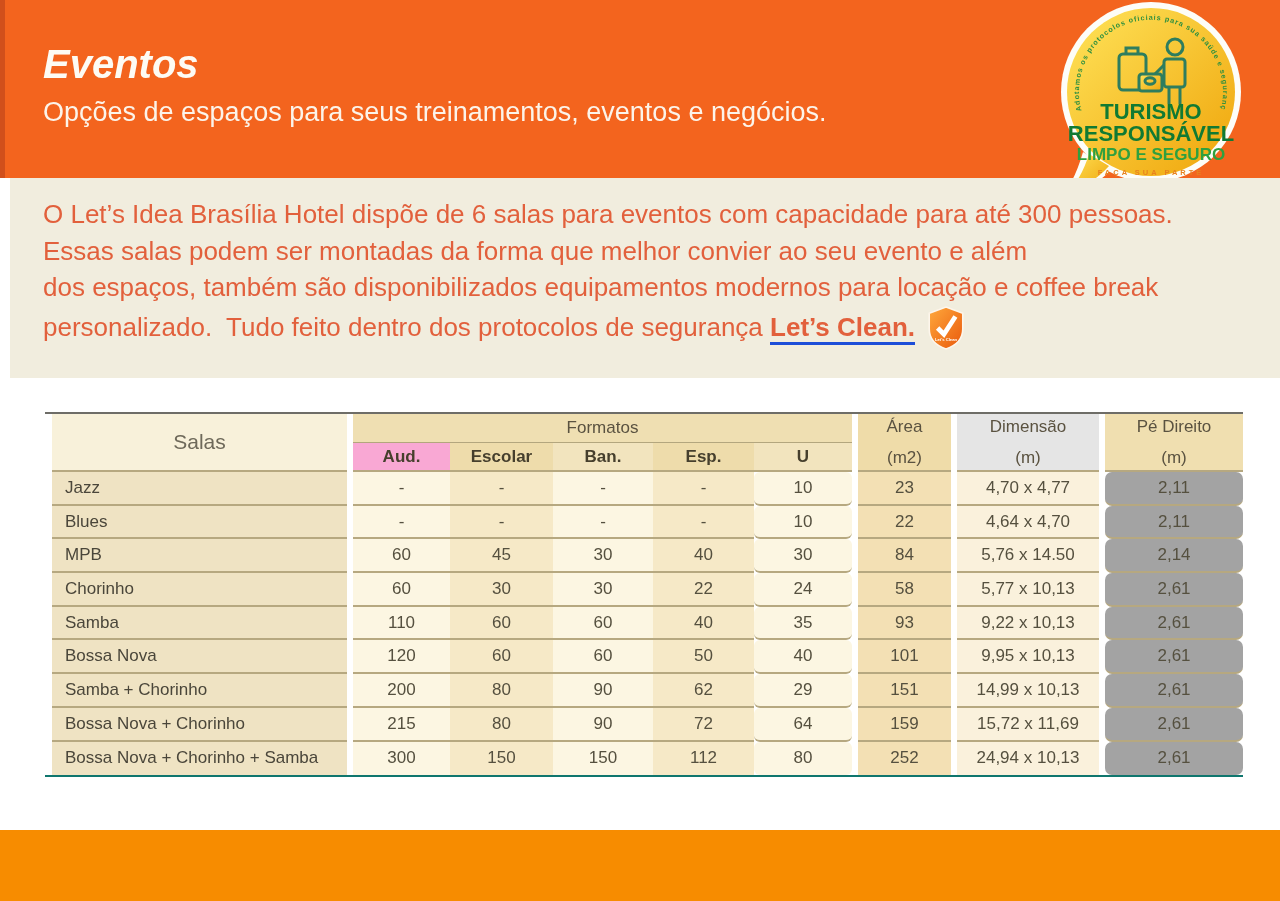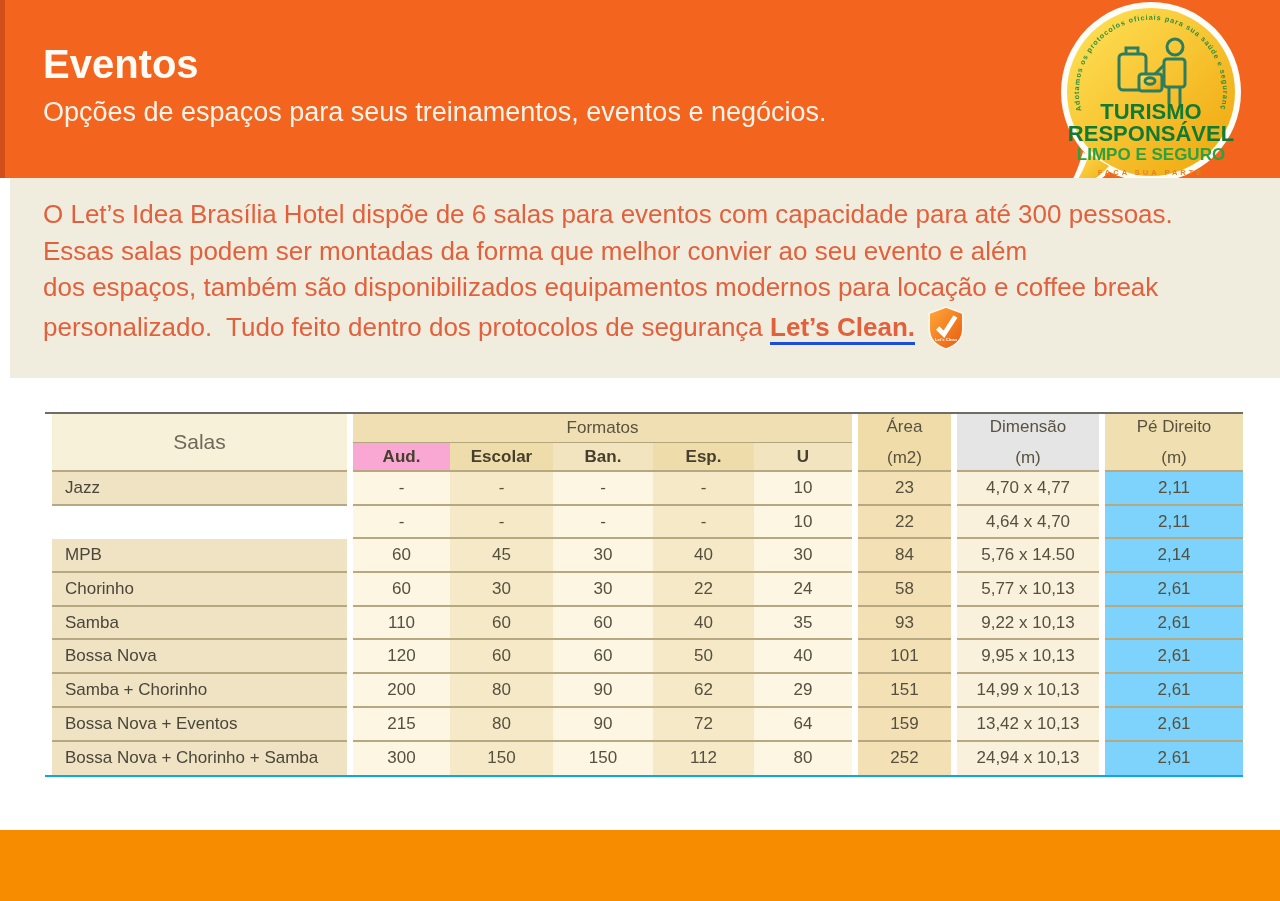--- a/index.html
+++ b/index.html
@@ -2,39 +2,39 @@
 <html><head>
 <meta charset="utf-8">
 <style>
   * { margin:0; padding:0; box-sizing:border-box; }
   body { font-family:"Liberation Sans", sans-serif; background:#ffffff; }
   .page { position:relative; width:1280px; height:901px; background:#ffffff; overflow:hidden; }
 
   
   .header { position:absolute; left:0; top:0; width:1280px; height:178px; background:#F3641E; }
   .edge-strip { position:absolute; left:0; top:0; width:5px; height:178px; background:#D14F1B; }
-  .page-title { position:absolute; left:43px; top:42px; font-size:40px; font-weight:bold; color:#FDFBF4; }
+  .page-title { position:absolute; left:43px; top:42px; font-size:40px; font-weight:bold; color:#FDFBF4;font-style:italic; }
   .page-subtitle { position:absolute; left:43px; top:97px; font-size:27px; color:#FCF4EA; }
 
   
   .badge-svg { position:absolute; left:1053px; top:2px; width:196px; height:208px; }
 
   
   .info-panel { position:absolute; left:10px; top:178px; width:1270px; height:200px; background:#F1EDDE; }
   .intro { position:absolute; left:33px; top:18px; width:1210px; font-size:26px; line-height:36.5px;
            color:#E2603C; white-space:pre-wrap; }
   .lets-clean { font-weight:bold; border-bottom:3px solid #1d4ed8; cursor:pointer; }
   .shield-svg { display:inline-block; width:38px; height:44px; vertical-align:-14px; margin-left:12px; }
 
   
   .tbl { position:absolute; left:45px; top:412px;
          display:grid;
          grid-template-columns:295px 6px 97px 103px 100px 101px 98px 6px 93px 6px 142px 6px 138px;
          grid-template-rows:29px 29px repeat(9, 33.7px);
-         border-top:2px solid #6E6D67; border-bottom:2px solid #0ea5e9;
+         border-top:2px solid #6E6D67; border-bottom:2px solid #0f766e;
          font-size:17px; color:#55503F;padding-left:7px; }
   .tbl > div { display:flex; align-items:center; justify-content:center;
                border-bottom:2px solid #B6A880; }
 
   .h-salas   { grid-column:1; grid-row:1/3; background:#F8F1DA; color:#6E695A; font-size:21px; }
   .h-formatos{ grid-column:3/8; grid-row:1; background:#EFDFB2; color:#5A5240;
                border-bottom-width:1px !important; border-bottom-color:#B3A67E !important; }
   .h-sub  { grid-row:2; font-weight:bold; color:#463F2D; }
   .h-aud  { grid-column:3; background:#f9a8d4; }
   .h-esc  { grid-column:4; background:#EEDCAB; }
@@ -45,24 +45,24 @@
   .h-area { grid-column:9;  background:#EFDCA9; }
   .h-dim  { grid-column:11; background:#e5e5e5; }
   .h-pe   { grid-column:13; background:#F0DFB0; }
 
   .c-name { grid-column:1; background:#EFE3C3; justify-content:flex-start !important;
             padding-left:13px; color:#4A463A; }
   .c-aud  { grid-column:3; background:#FCF6E2; }
   .c-esc  { grid-column:4; background:#F6E9C7; }
   .c-ban  { grid-column:5; background:#FCF6E2; }
   .c-esp  { grid-column:6; background:#F6E9C7; }
-  .c-u    { grid-column:7; background:#FCF6E2; }
+  .c-u    { grid-column:7; background:#FCF6E2;border-radius:6px; }
   .c-area { grid-column:9; background:#F3E0B4;text-align:right; }
   .c-dim  { grid-column:11; background:#FAF1DC; }
-  .c-pe   { grid-column:13; background:#7dd3fc; }
+  .c-pe   { grid-column:13; background:#a3a3a3;border-radius:7px; }
 
   .r3{grid-row:3} .r4{grid-row:4} .r5{grid-row:5} .r6{grid-row:6} .r7{grid-row:7}
   .r8{grid-row:8} .r9{grid-row:9} .r10{grid-row:10} .r11{grid-row:11}
   .tbl > .r11 { border-bottom:none; }
 
   
   .footer-bar { position:absolute; left:0; top:830px; width:1280px; height:71px; background:#F78C00; }
 </style>
 </head>
 <body>
@@ -137,20 +137,21 @@
     <div class="c-name r3">Jazz</div>
     <div class="c-aud r3">-</div>
     <div class="c-esc r3">-</div>
     <div class="c-ban r3">-</div>
     <div class="c-esp r3">-</div>
     <div class="c-u r3">10</div>
     <div class="c-area r3">23</div>
     <div class="c-dim r3">4,70 x 4,77</div>
     <div class="c-pe r3">2,11</div>
 
+    <div class="c-name r4">Blues</div>
     <div class="c-aud r4">-</div>
     <div class="c-esc r4">-</div>
     <div class="c-ban r4">-</div>
     <div class="c-esp r4">-</div>
     <div class="c-u r4">10</div>
     <div class="c-area r4">22</div>
     <div class="c-dim r4">4,64 x 4,70</div>
     <div class="c-pe r4">2,11</div>
 
     <div class="c-name r5">MPB</div>
@@ -196,28 +197,28 @@
     <div class="c-name r9">Samba + Chorinho</div>
     <div class="c-aud r9">200</div>
     <div class="c-esc r9">80</div>
     <div class="c-ban r9">90</div>
     <div class="c-esp r9">62</div>
     <div class="c-u r9">29</div>
     <div class="c-area r9">151</div>
     <div class="c-dim r9">14,99 x 10,13</div>
     <div class="c-pe r9">2,61</div>
 
-    <div class="c-name r10">Bossa Nova + Eventos</div>
+    <div class="c-name r10">Bossa Nova + Chorinho</div>
     <div class="c-aud r10">215</div>
     <div class="c-esc r10">80</div>
     <div class="c-ban r10">90</div>
     <div class="c-esp r10">72</div>
     <div class="c-u r10">64</div>
     <div class="c-area r10">159</div>
-    <div class="c-dim r10">13,42 x 10,13</div>
+    <div class="c-dim r10">15,72 x 11,69</div>
     <div class="c-pe r10">2,61</div>
 
     <div class="c-name r11">Bossa Nova + Chorinho + Samba</div>
     <div class="c-aud r11">300</div>
     <div class="c-esc r11">150</div>
     <div class="c-ban r11">150</div>
     <div class="c-esp r11">112</div>
     <div class="c-u r11">80</div>
     <div class="c-area r11">252</div>
     <div class="c-dim r11">24,94 x 10,13</div>

